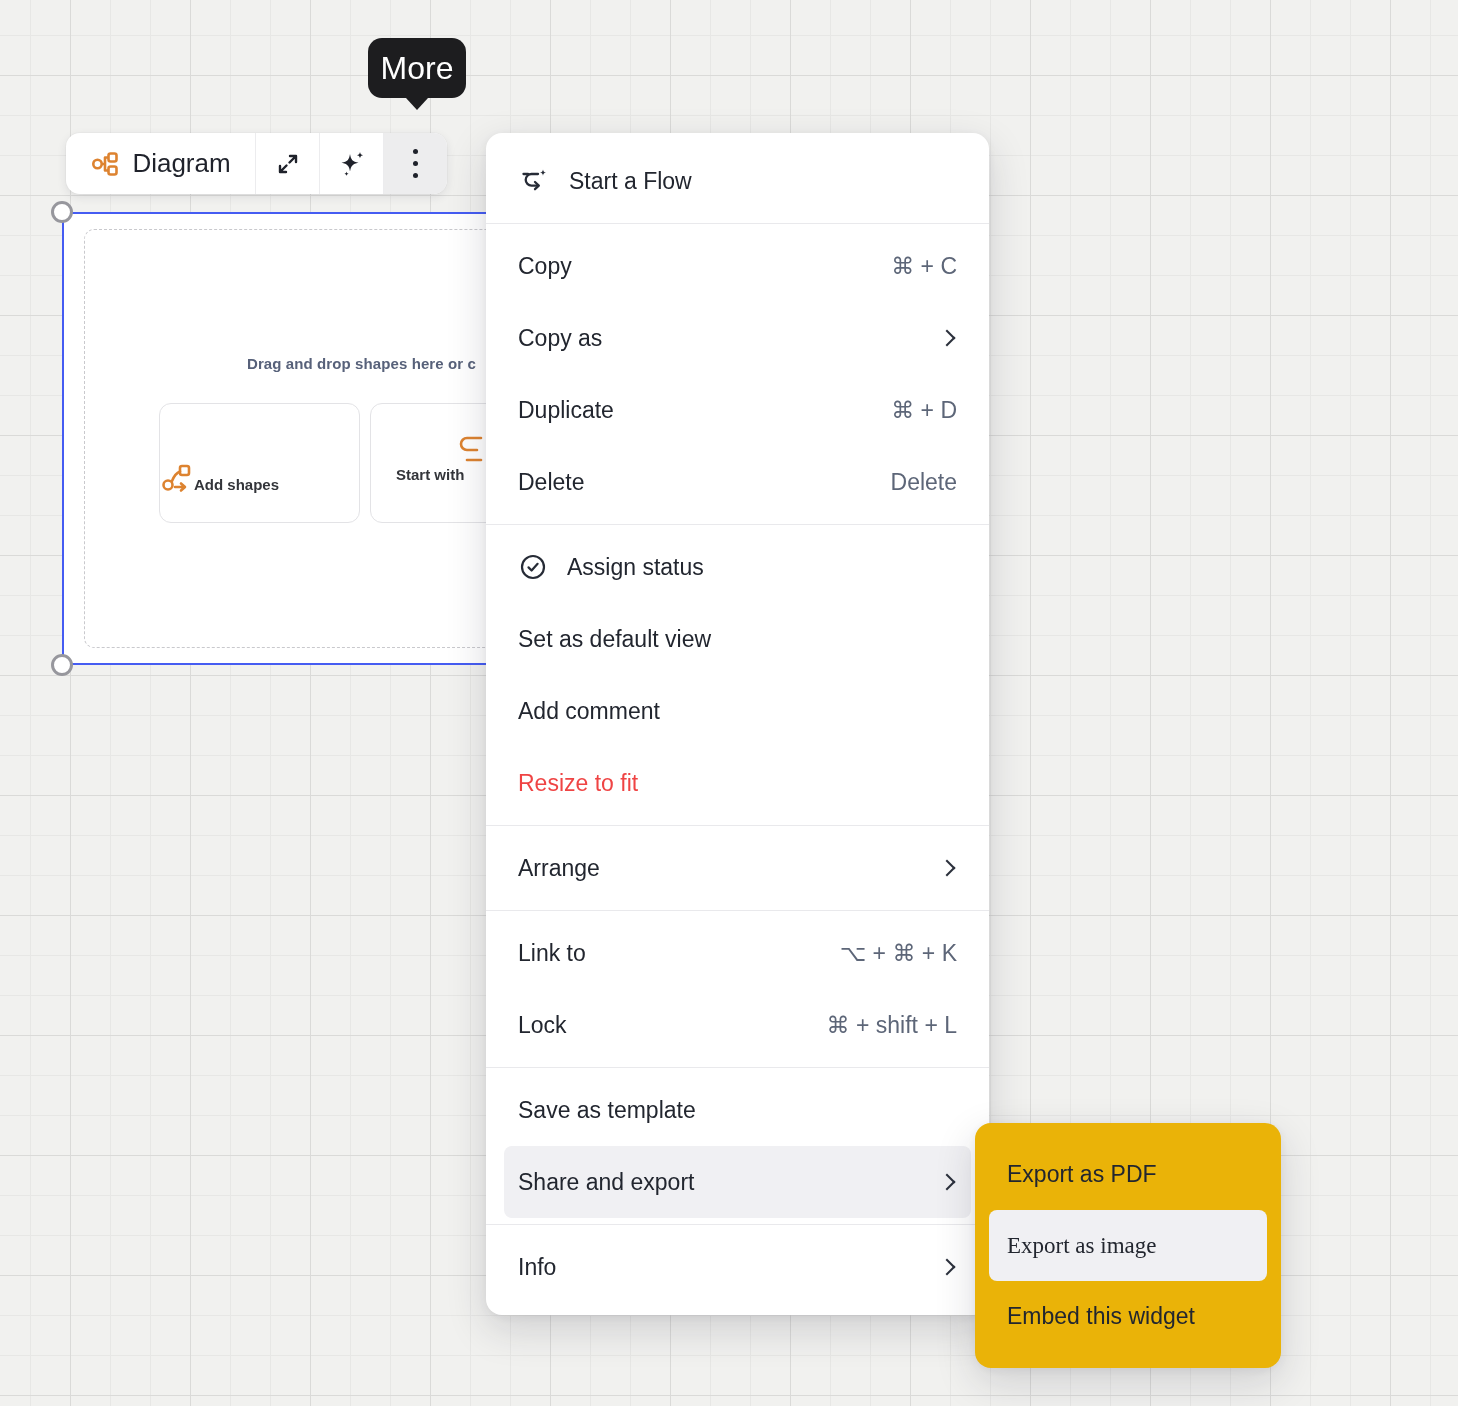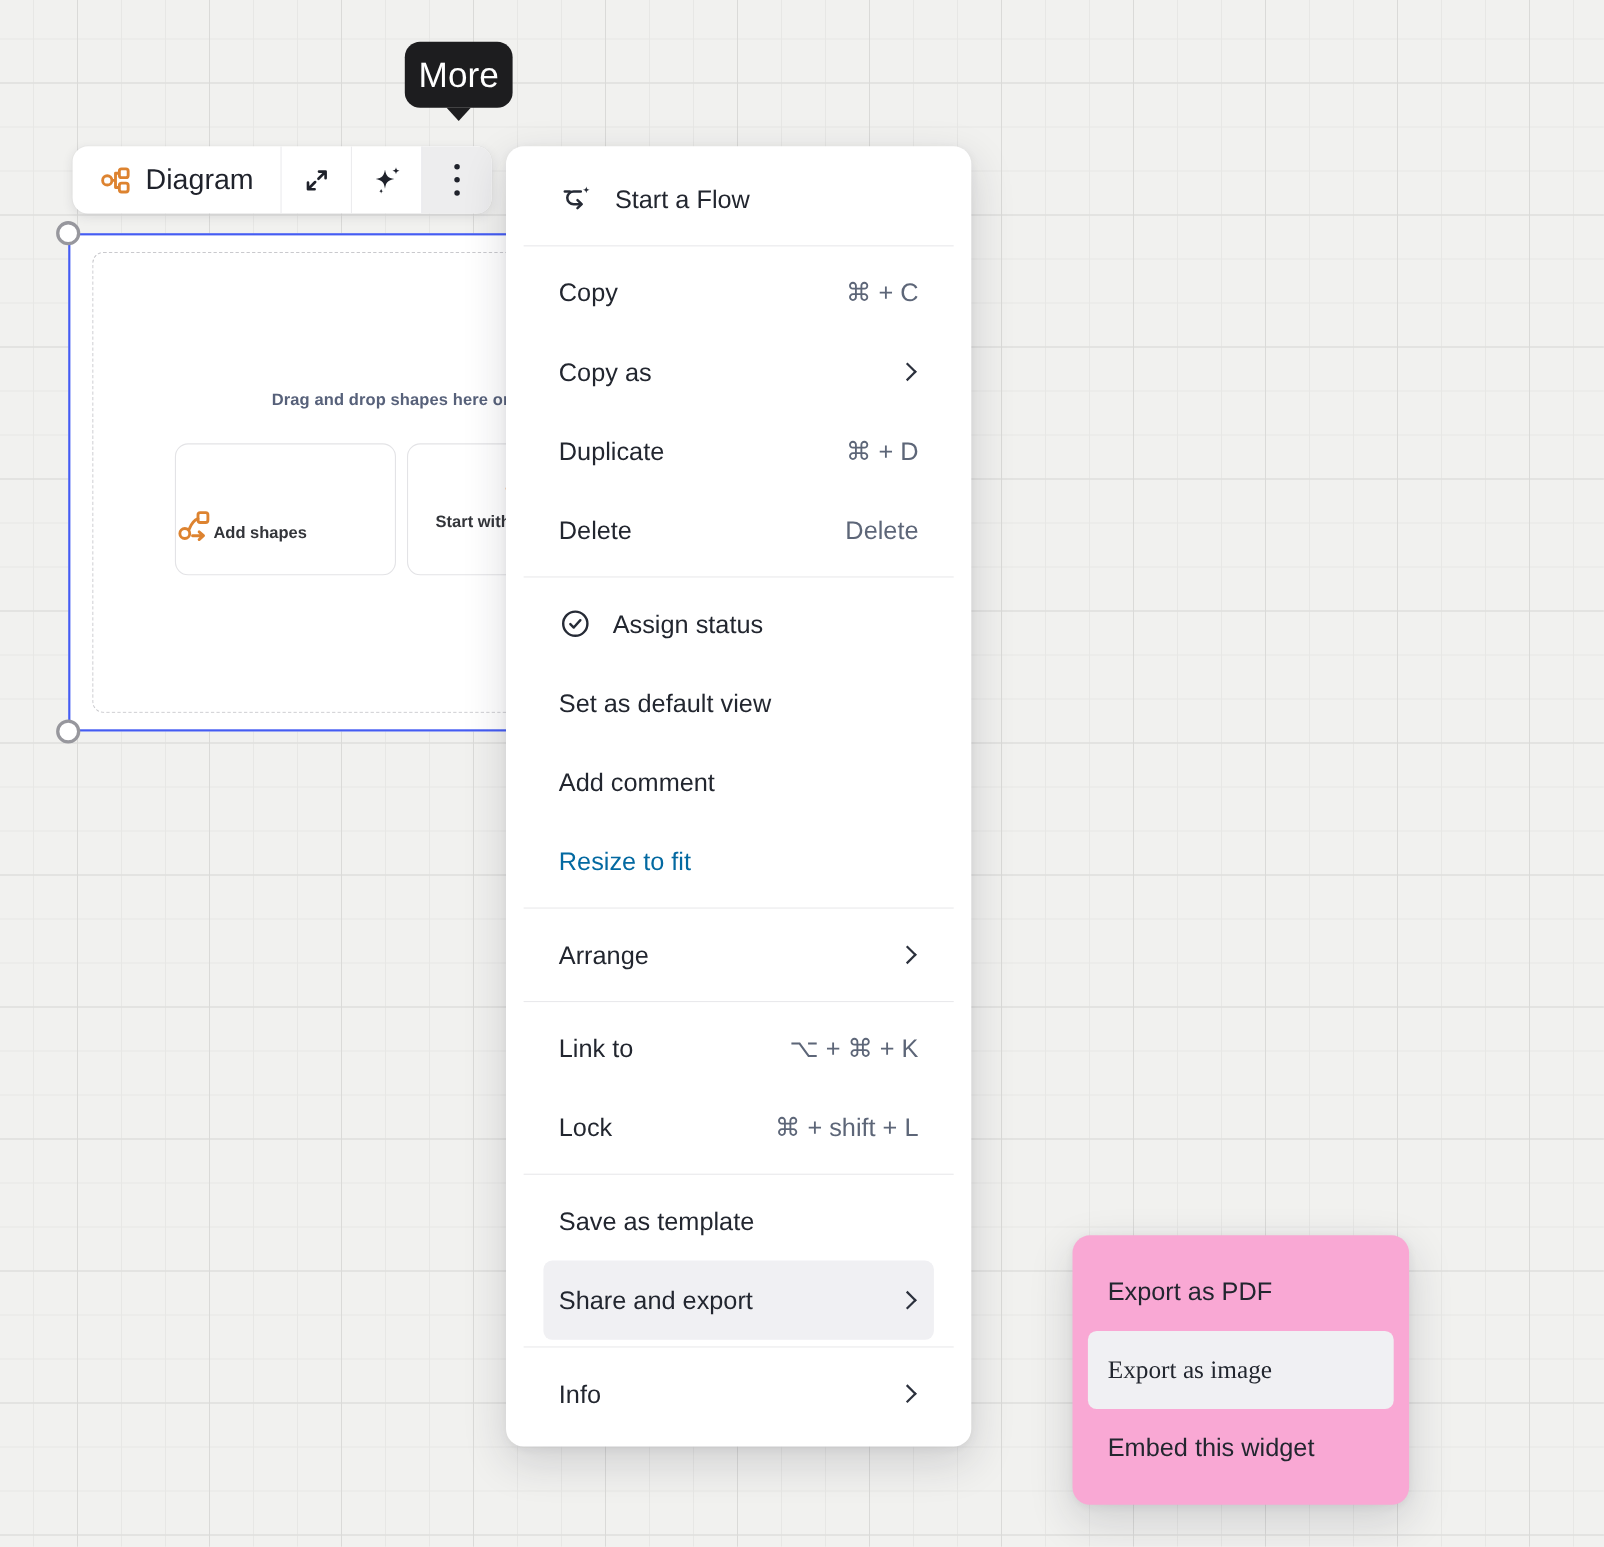--- a/index.html
+++ b/index.html
@@ -70,46 +70,46 @@
     display:flex; align-items:center; justify-content:center;
     color:#fff; font-size:32px;
   }
   .tooltip::after {
     content:""; position:absolute; left:50%; top:100%; transform:translateX(-50%);
     border:11px solid transparent; border-top:12px solid #1d1d1f; border-bottom:none;
   }
 
   
   .menu {
-    position:absolute; left:460px; top:133px; width:423px;
+    position:absolute; left:486px; top:133px; width:503px;
     background:#fff; border-radius:16px; z-index:5;
     box-shadow:0 14px 40px rgba(30,30,50,.16), 0 2px 8px rgba(30,30,50,.06);
-    padding:12px 16px; display:flex; flex-direction:column;
+    padding:12px 0; display:flex; flex-direction:column;
   }
   .mi {
     height:72px; display:flex; align-items:center; padding:0 32px;
     font-size:23px; color:#22262f; cursor:pointer; flex:0 0 auto;
   }
   .mi .ic { margin-right:19px; display:flex; }
   .mi .sc { margin-left:auto; color:#5d6678; }
-  .mi.disabled { color:#0369a1; cursor:default; }
+  .mi.disabled { color:#ef4444; cursor:default; }
   .chev {
     margin-left:auto; width:12px; height:12px;
     border-top:2.4px solid #2b303c; border-right:2.4px solid #2b303c;
     transform:rotate(45deg); margin-right:4px;
   }
   .sep { height:1px; background:#e9e9ec; margin:6px 0; flex:0 0 auto; }
   .mi.highlight {
     background:#f0f0f3; border-radius:8px; margin:0 18px; padding:0 14px;
   }
 
   
   .submenu {
     position:absolute; left:975px; top:1123px; width:306px;
-    background:#f9a8d4; border-radius:16px; z-index:6;
+    background:#eab308; border-radius:16px; z-index:6;
     box-shadow:0 14px 40px rgba(30,30,50,.16), 0 2px 8px rgba(30,30,50,.06);
     padding:16px 0; display:flex; flex-direction:column;
   }
   .smi {
     height:71px; display:flex; align-items:center; padding:0 32px;
     font-size:23px; color:#22262f; cursor:pointer; white-space:nowrap; flex:0 0 auto;
   }
   .smi.highlight { background:#f0f0f3; border-radius:8px; margin:0 14px; padding:0 18px;font-family:Liberation Serif, serif; }
 
   svg { display:block; }

